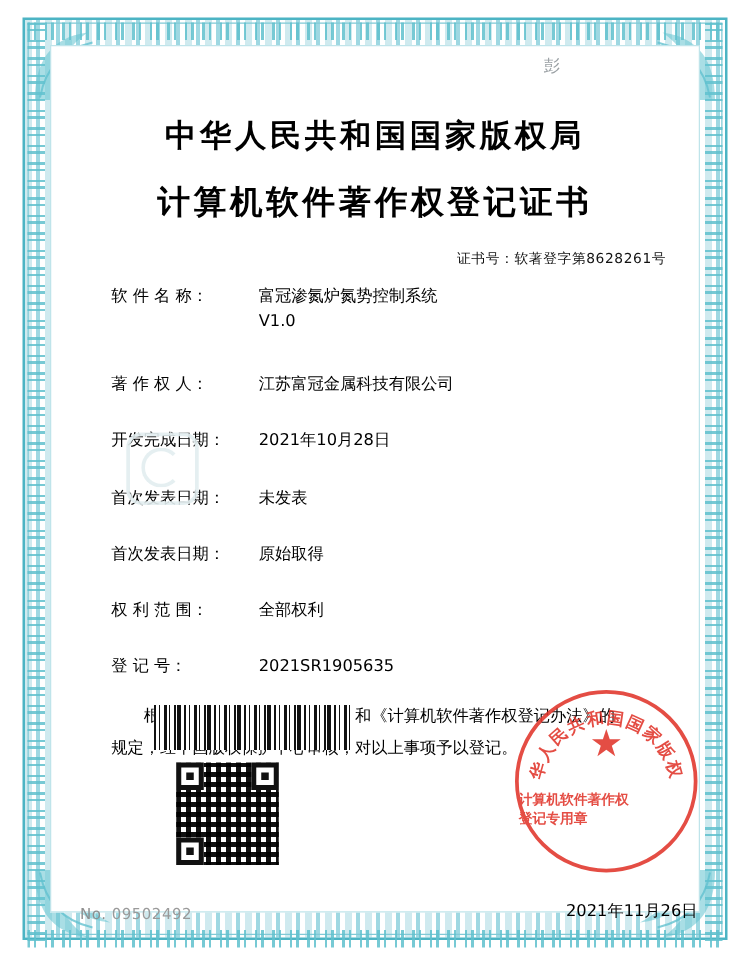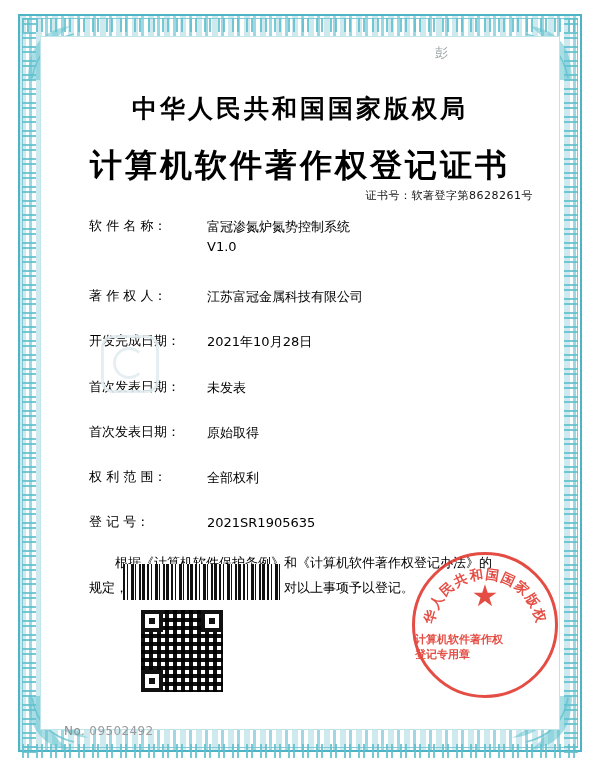--- a/index.html
+++ b/index.html
@@ -113,28 +113,29 @@
     font-family: "DejaVu Sans", sans-serif;
     font-size: 25px;
     font-weight: bold;
     letter-spacing: 3px;
     color: #000000;
     margin-top: 48px;
   }
   .title-sub {
     text-align: center;
     font-family: "DejaVu Sans", sans-serif;
-    font-size: 32px;
+    font-size: 26px;
     font-weight: bold;
     letter-spacing: 3px;
     color: #000000;
     margin-top: 19px;
   }
 
   .cert-no {
+    margin-top: 20px;
     text-align: right;
     padding-right: 22px;
     font-family: "DejaVu Sans", sans-serif;
     font-size: 11px;
     color: #111;
     letter-spacing: .5px;
   }
 
   .fields {
     margin-top: 14px;
@@ -448,15 +449,16 @@
       <div>计算机软件著作权</div>
       <div>登记专用章</div>
     </div>
   </div>
 
   <div class="footer">
     <div class="footer-no">
       <span class="no-prefix">No.</span>
       <span>09502492</span>
     </div>
+    <div class="footer-date">2021年11月26日</div>
   </div>
 
 </div>
 
 </body></html>

